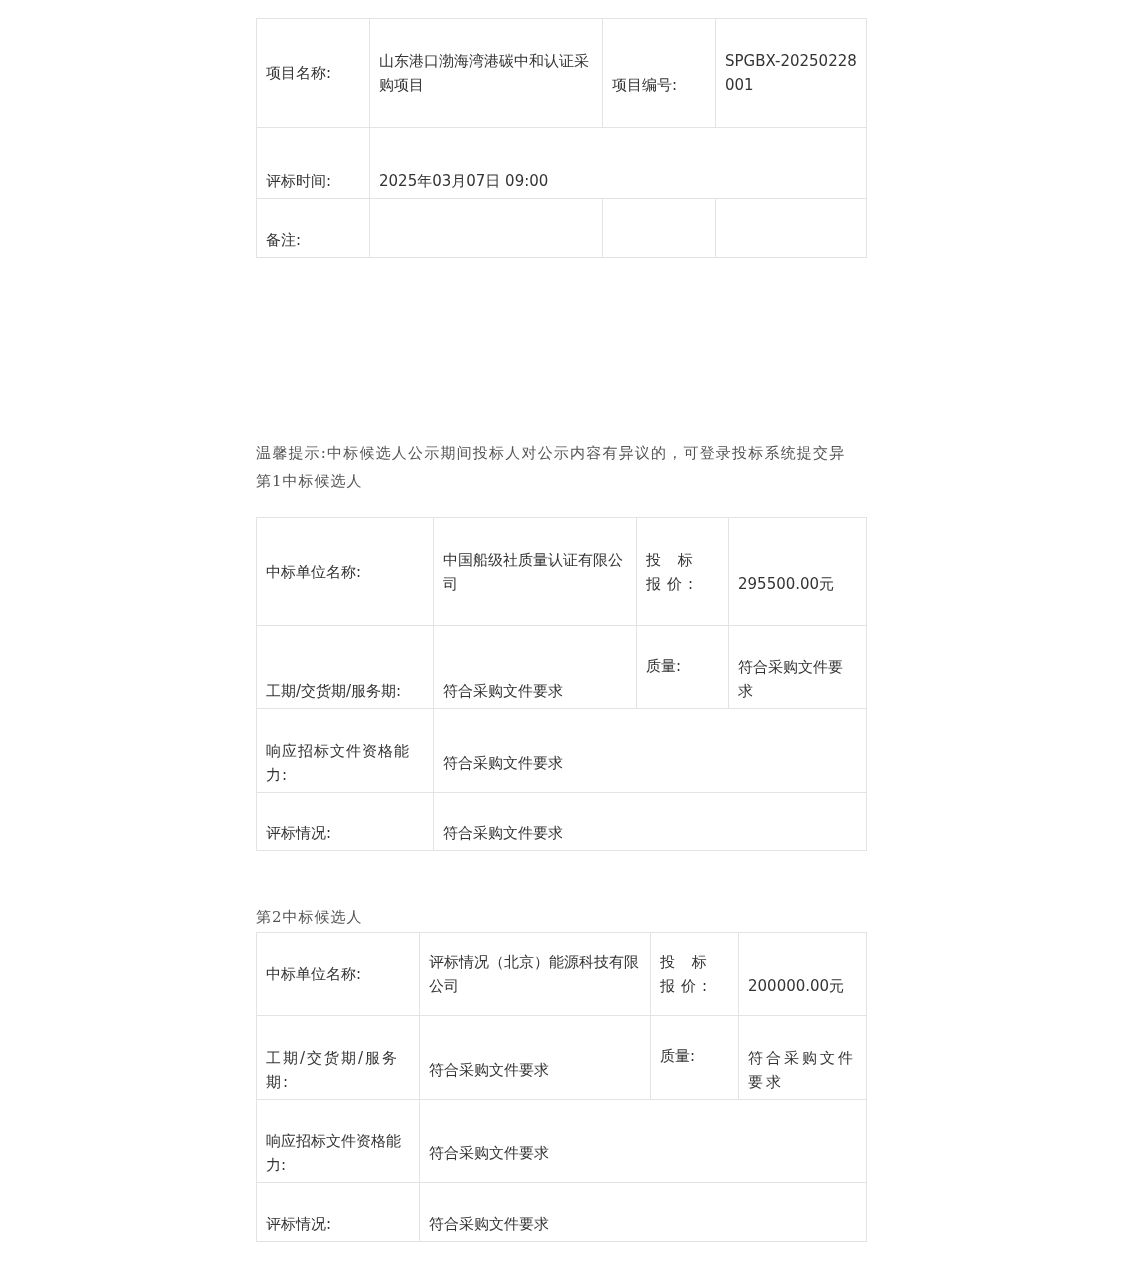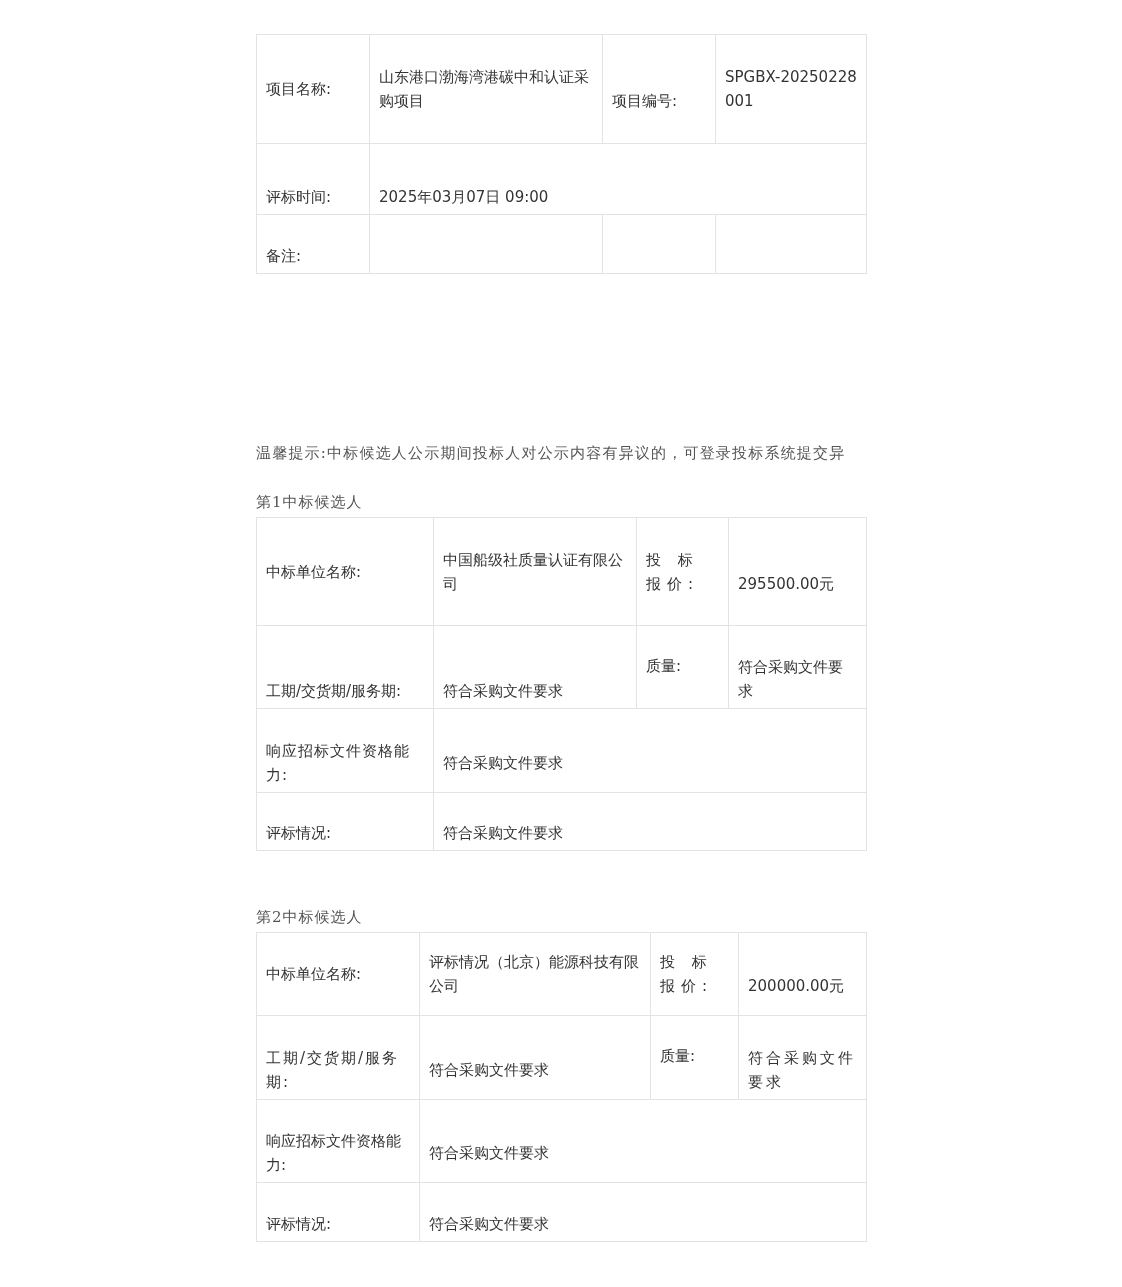--- a/index.html
+++ b/index.html
@@ -7,21 +7,21 @@
   table { position:absolute; left:256px; width:610px; border-collapse:collapse; table-layout:fixed; }
   td { border:1px solid #e3e3e3; font-size:15px; line-height:24px; padding:0 9px; vertical-align:middle; word-break:break-all; }
   td.bottom { vertical-align:bottom; padding-bottom:5px; }
   td.spaced { letter-spacing:3px; }
   .note { position:absolute; left:256px; font-family:"DejaVu Serif","Liberation Serif",serif; color:#555555; font-size:15px; letter-spacing:1.2px; white-space:nowrap;text-align:right; }
   .head { position:absolute; left:256px; font-family:"DejaVu Serif","Liberation Serif",serif; color:#555555; font-size:15px; letter-spacing:1px; }
 </style>
 </head>
 <body>
 
-<table style="top:34px;">
+<table style="top:18px;">
   <colgroup>
       <col style="width:113px">
       <col style="width:233px">
       <col style="width:113px">
       <col style="width:151px">
     </colgroup>
   <tbody>
       <tr style="height:109px">
     <td>项目名称:</td>
     <td>山东港口渤海湾港碳中和认证采购项目</td>
@@ -36,21 +36,21 @@
     <td class="bottom">备注:</td>
     <td></td>
     <td></td>
     <td></td>
   </tr>
 </tbody>
   </table>
 
 <div class="note" style="top:444px;">温馨提示:中标候选人公示期间投标人对公示内容有异议的，可登录投标系统提交异</div>
 
-<div class="head" style="top:493px;">第1中标候选人</div>
+<div class="head" style="top:472px;">第1中标候选人</div>
 <table style="top:517px;">
   <colgroup>
       <col style="width:177px">
       <col style="width:203px">
       <col style="width:92px">
       <col style="width:138px">
     </colgroup>
   <tbody>
       <tr style="height:108px">
     <td>中标单位名称:</td>

